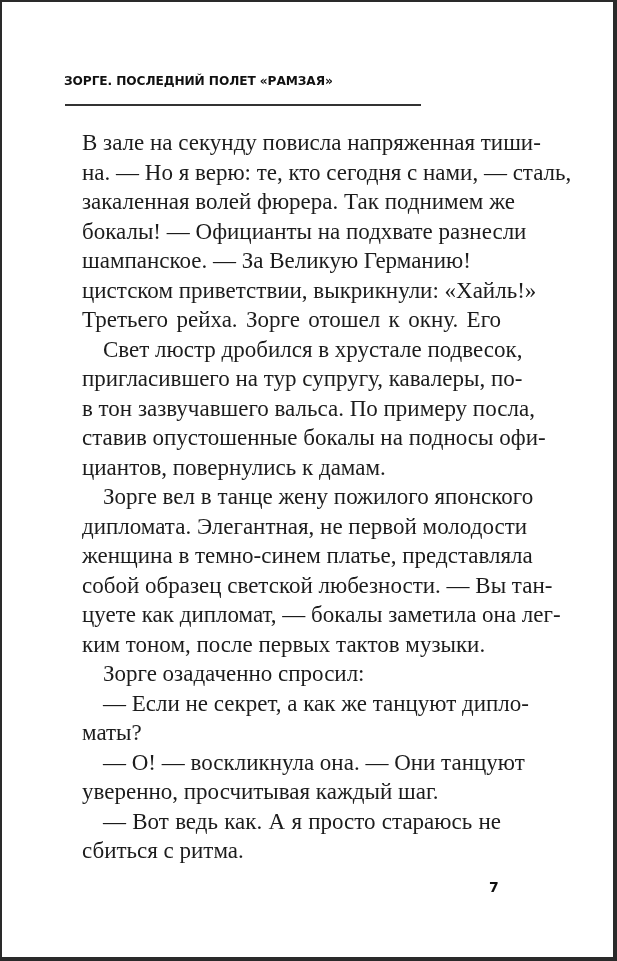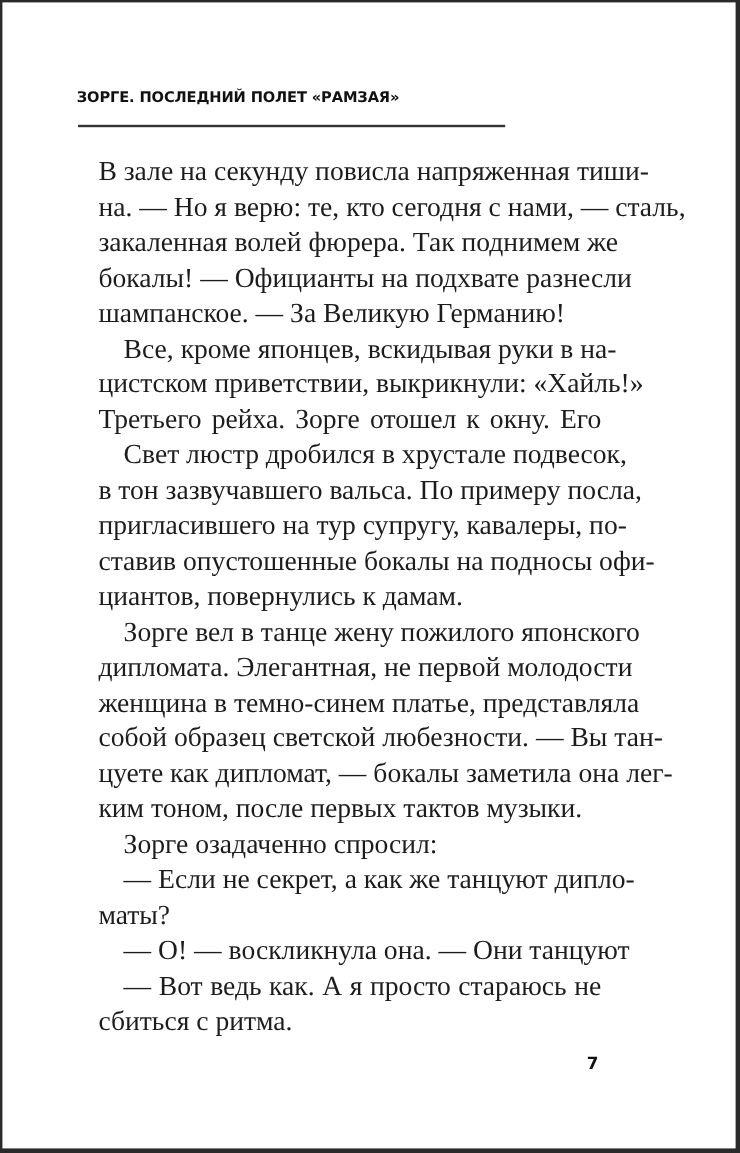--- a/index.html
+++ b/index.html
@@ -42,36 +42,36 @@
 <div class="page">
   <div class="running-head">ЗОРГЕ. ПОСЛЕДНИЙ ПОЛЕТ «РАМЗАЯ»</div>
   <div class="head-rule"></div>
 
   <div class="body-text">
     <div class="line">В зале на секунду повисла напряженная тиши-</div>
     <div class="line">на. — Но я верю: те, кто сегодня с нами, — сталь,</div>
     <div class="line">закаленная волей фюрера. Так поднимем же</div>
     <div class="line">бокалы! — Официанты на подхвате разнесли</div>
     <div class="line last">шампанское. — За Великую Германию!</div>
-    <div class="line indent">Все, кроме японцев, вскидывая руки в на-</div>
     <div class="line">цистском приветствии, выкрикнули: «Хайль!»</div>
     <div class="line">Третьего рейха. Зорге отошел к окну. Его</div>
     <div class="line indent">Свет люстр дробился в хрустале подвесок,</div>
+    <div class="line">пригласившего на тур супругу, кавалеры, по-</div>
     <div class="line">в тон зазвучавшего вальса. По примеру посла,</div>
-    <div class="line">пригласившего на тур супругу, кавалеры, по-</div>
     <div class="line">ставив опустошенные бокалы на подносы офи-</div>
     <div class="line last">циантов, повернулись к дамам.</div>
     <div class="line indent">Зорге вел в танце жену пожилого японского</div>
     <div class="line">дипломата. Элегантная, не первой молодости</div>
     <div class="line">женщина в темно-синем платье, представляла</div>
     <div class="line">собой образец светской любезности. — Вы тан-</div>
     <div class="line">цуете как дипломат, — бокалы заметила она лег-</div>
     <div class="line last">ким тоном, после первых тактов музыки.</div>
     <div class="line indent last">Зорге озадаченно спросил:</div>
     <div class="line indent">— Если не секрет, а как же танцуют дипло-</div>
     <div class="line last">маты?</div>
     <div class="line indent">— О! — воскликнула она. — Они танцуют</div>
+    <div class="line last">уверенно, просчитывая каждый шаг.</div>
     <div class="line indent">— Вот ведь как. А я просто стараюсь не</div>
     <div class="line last">сбиться с ритма.</div>
   </div>
 
   <div class="page-number">7</div>
 </div>
 
 </body></html>

